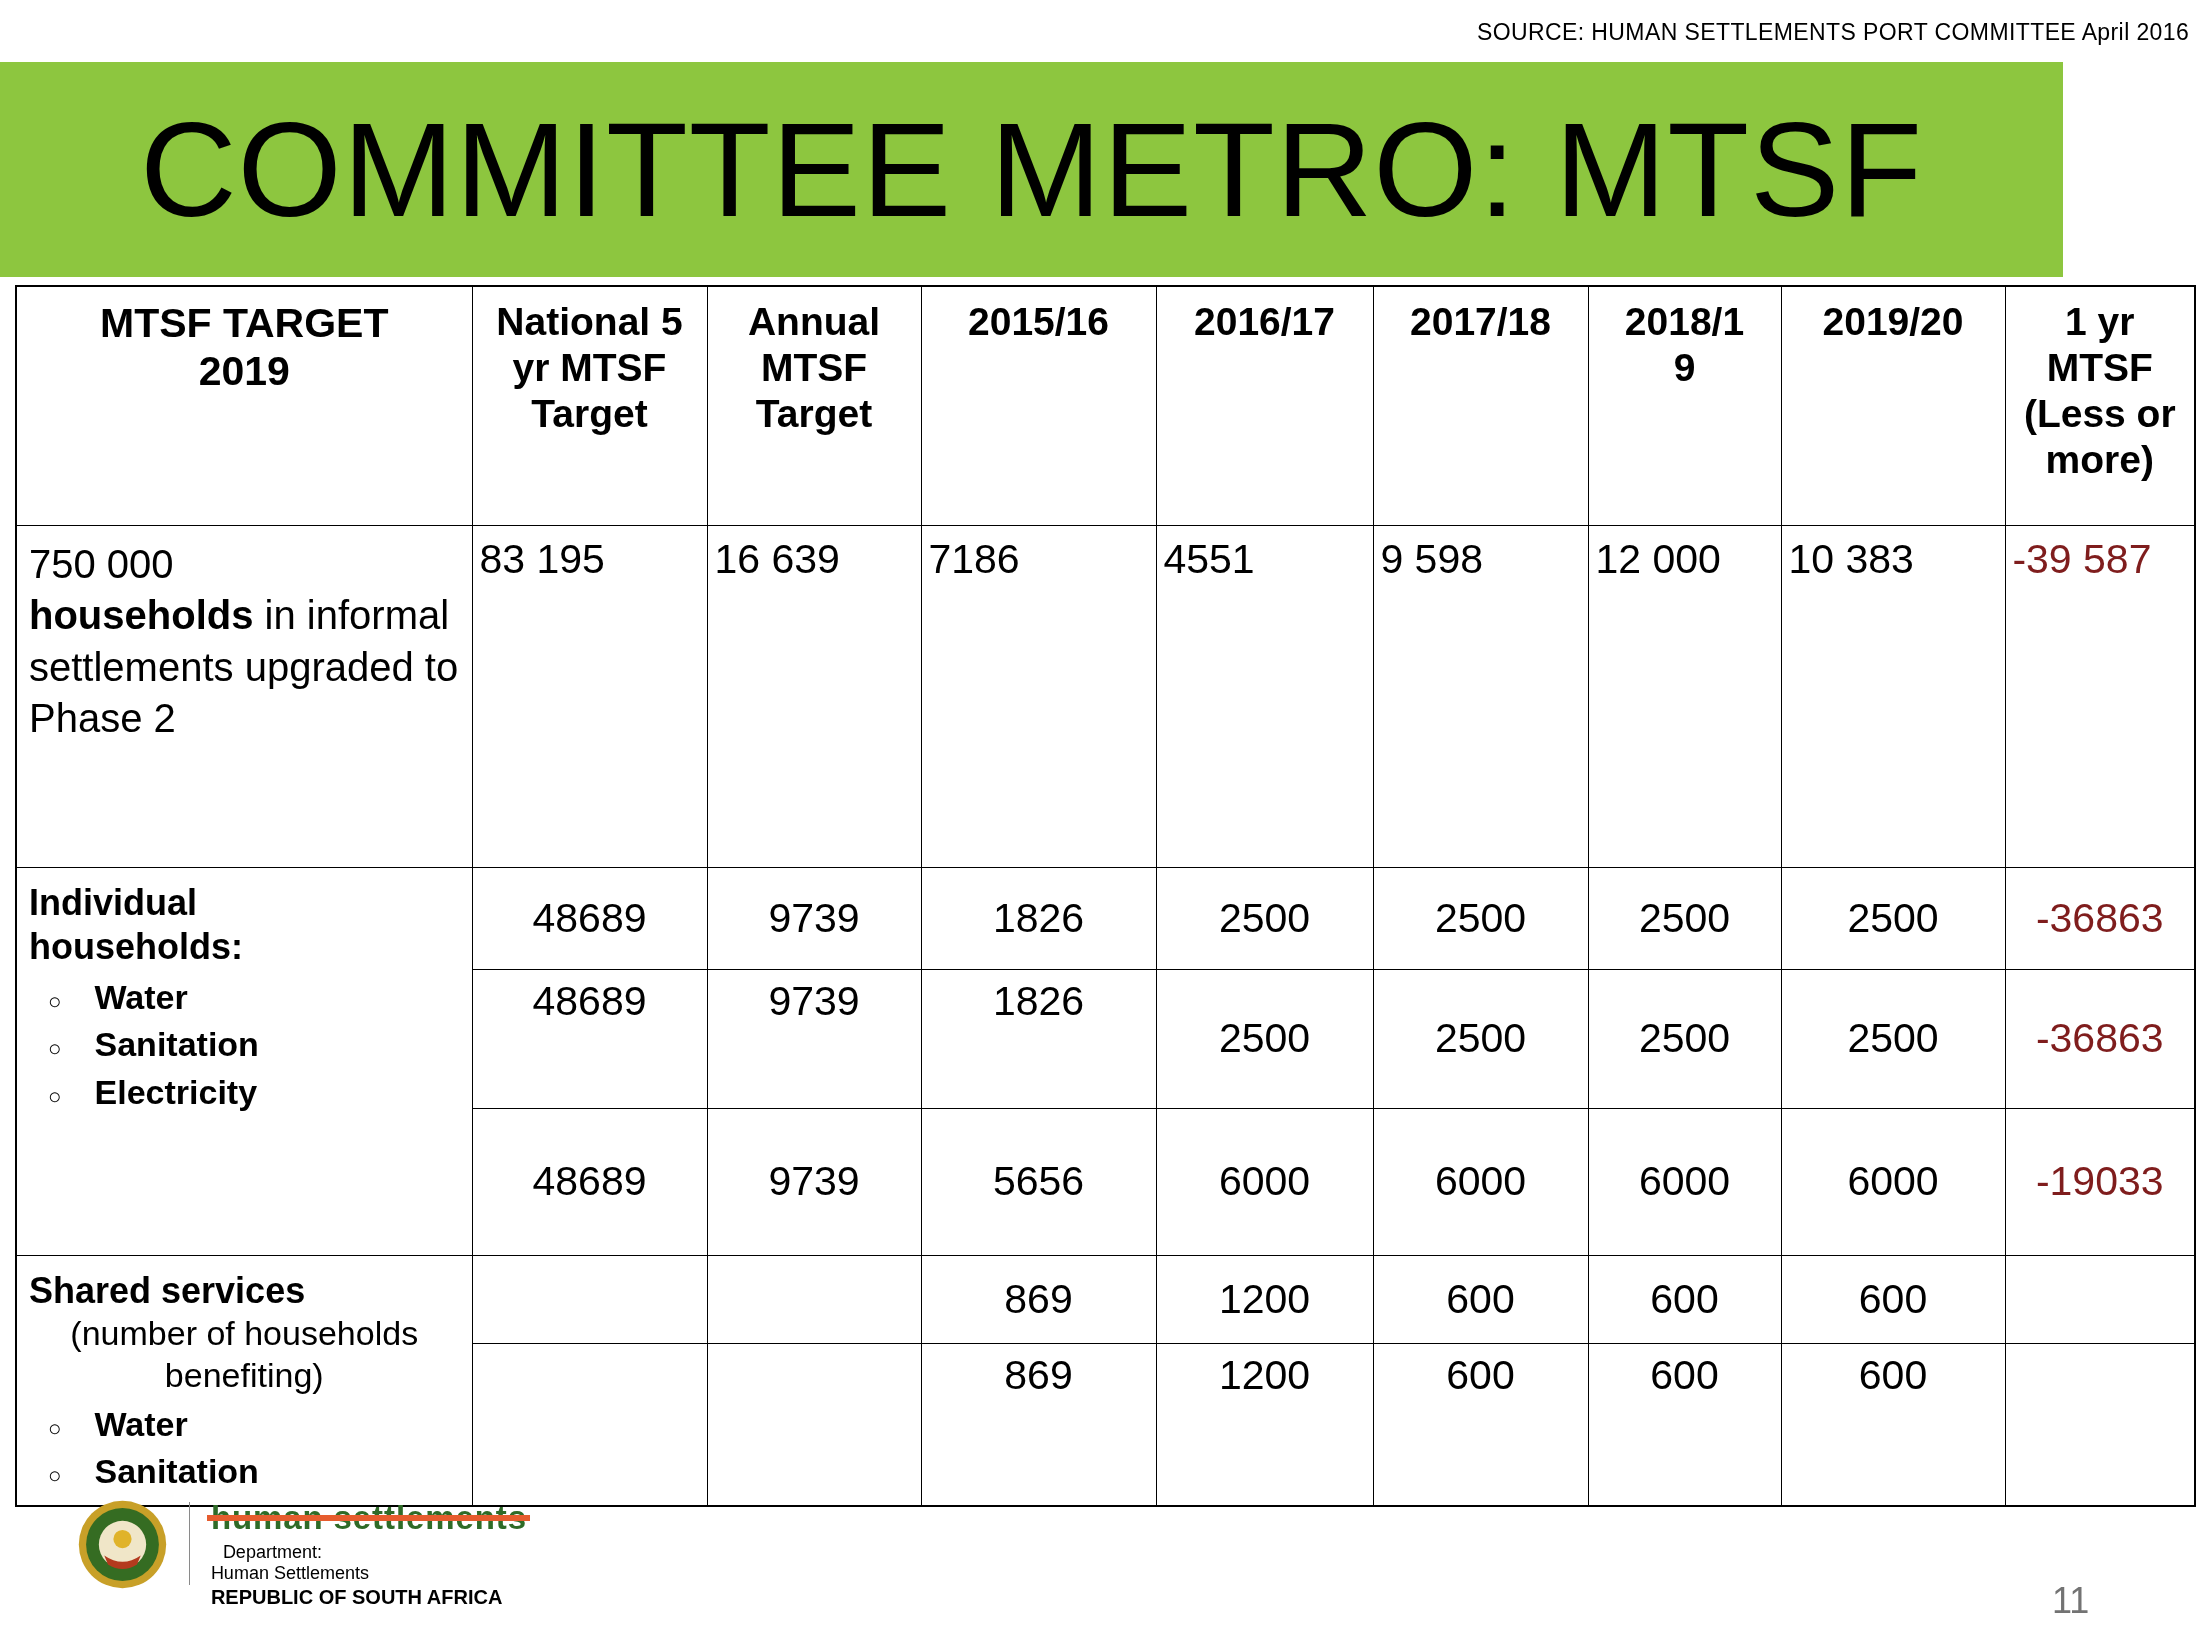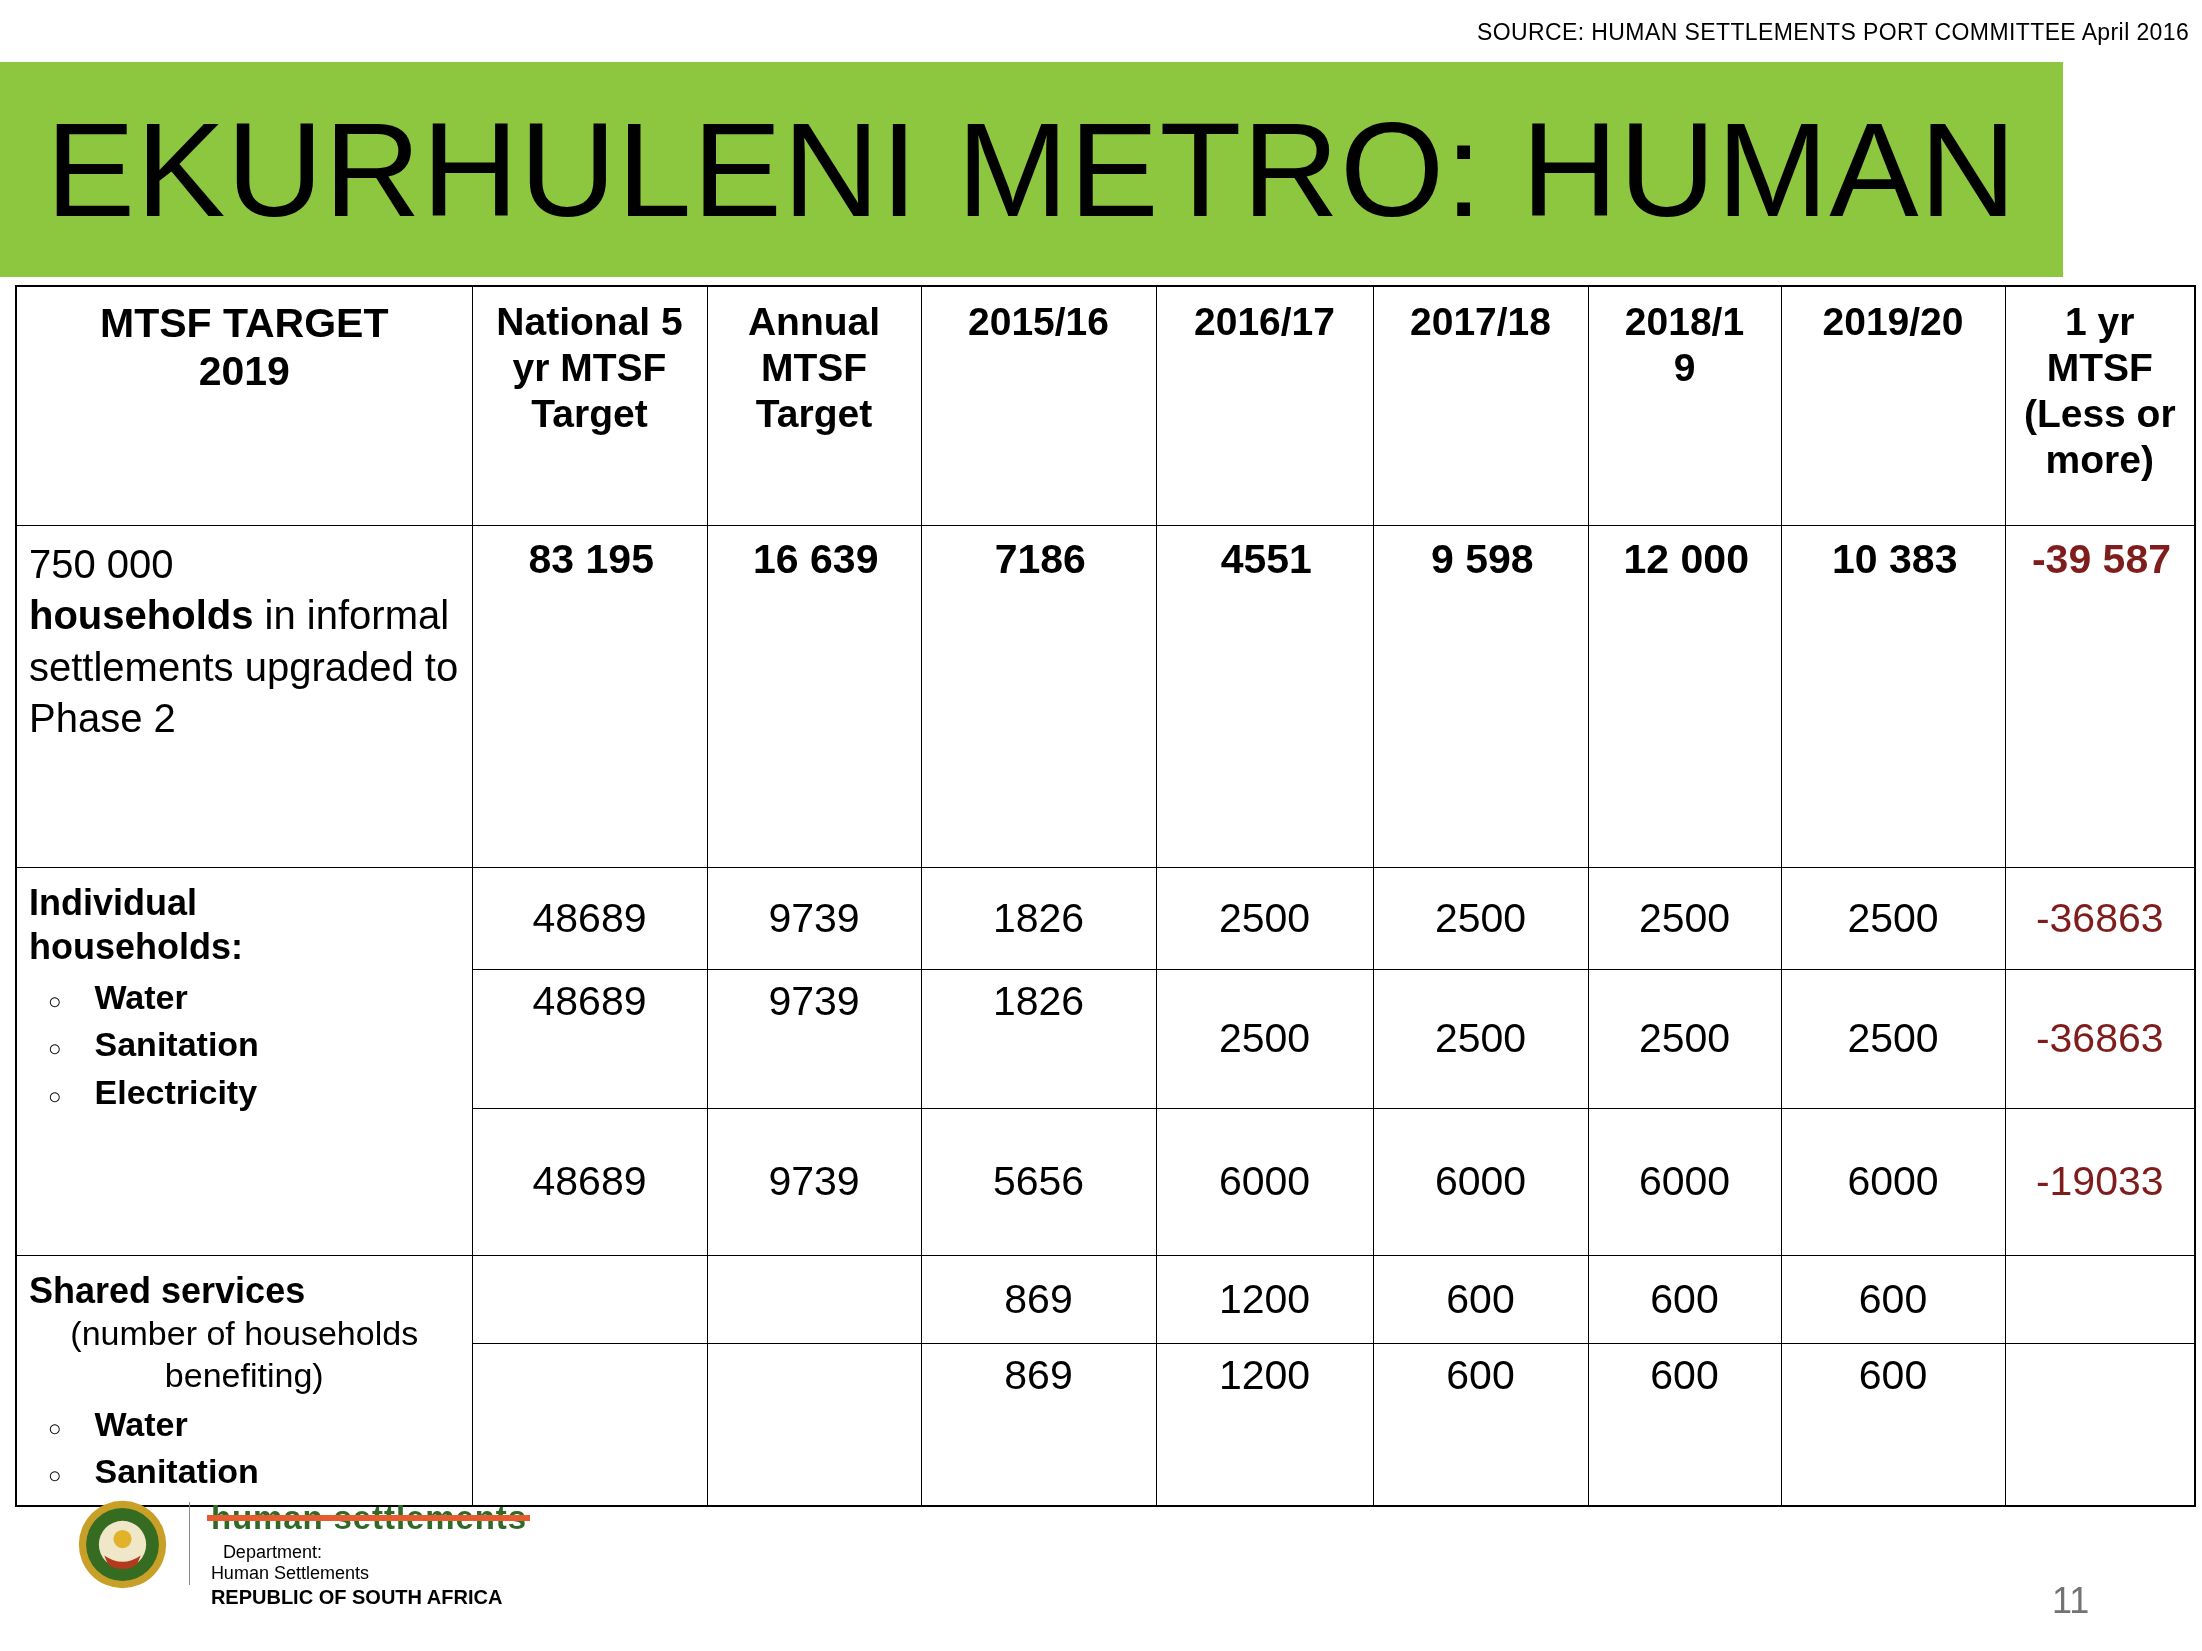--- a/index.html
+++ b/index.html
@@ -24,21 +24,21 @@
 
   tr.hrow { height:239px; }
   tr.r1  { height:342px; }
   tr.r2a { height:102px; }
   tr.r2b { height:139px; }
   tr.r2c { height:147px; }
   tr.r3a { height:85px;  }
   tr.r3b { height:157px; }
 
   td.num { font-size:41px; }
-  td.g1v { text-align:center; vertical-align:top; padding:10.3px 3.4px 0 6.9px;font-weight:bold; }
+  td.g1v { text-align:left; vertical-align:top; padding:10.3px 3.4px 0 6.9px; }
   td.ctr { text-align:center; vertical-align:middle; }
   td.vt  { vertical-align:top; padding-top:8.6px; }
   .neg   { color:#7f1d1d; }
 
   td.label { text-align:left; vertical-align:top; padding:13.8px 12px; }
   .g1-label { font-size:40px; line-height:1.28; }
   .grp-heading { font-weight:bold; font-size:36px; line-height:1.22; }
   .w-narrow { max-width:258px; }
   .sublabel { font-size:34px; line-height:1.22;text-align:center; }
   .bullet { display:flex; align-items:baseline; gap:33px; padding-left:19px; margin-top:8.6px;
@@ -59,21 +59,21 @@
   .page-number { position:absolute; left:2052px; top:1580px; font-size:36px; color:#737373; }
 </style>
 </head>
 <body>
 
 <div class="slide">
 
   <div class="source-line">SOURCE: HUMAN SETTLEMENTS PORT COMMITTEE April 2016</div>
 
   <div class="banner">
-    <h1 class="title">EKURHULENI METRO: HUMAN</h1>
+    <h1 class="title">COMMITTEE METRO: MTSF</h1>
   </div>
 
   <table class="mtsf-table">
     <colgroup>
       <col style="width:456px">
         <col style="width:235px">
         <col style="width:214px">
       <col style="width:235px">
         <col style="width:217px">
         <col style="width:215px">

